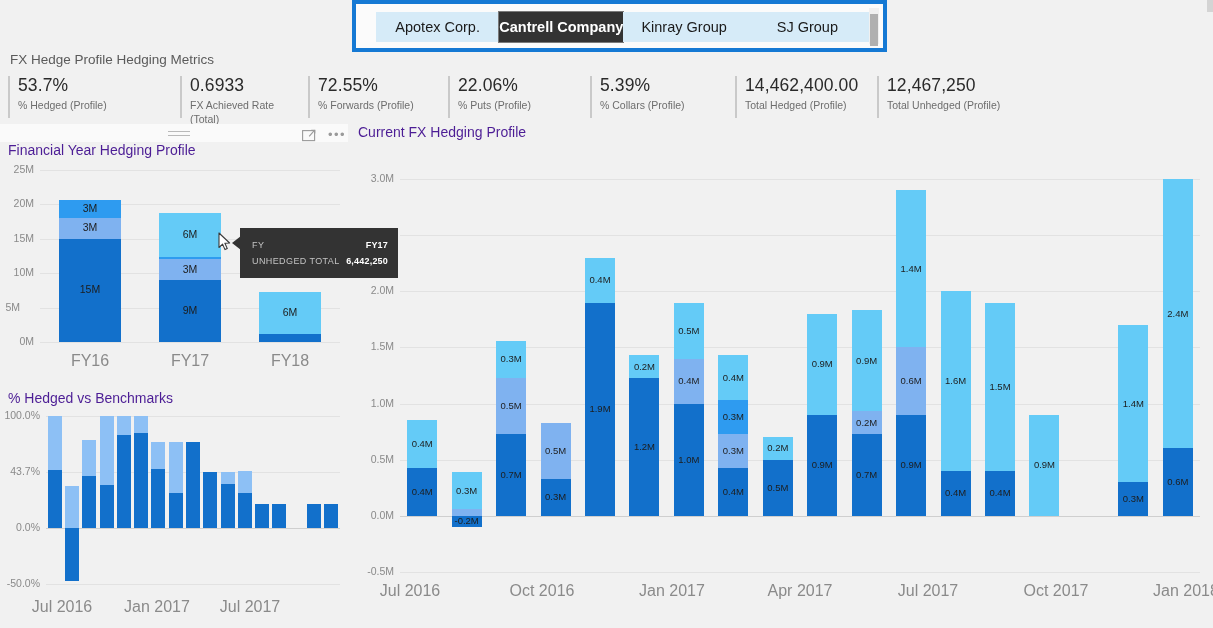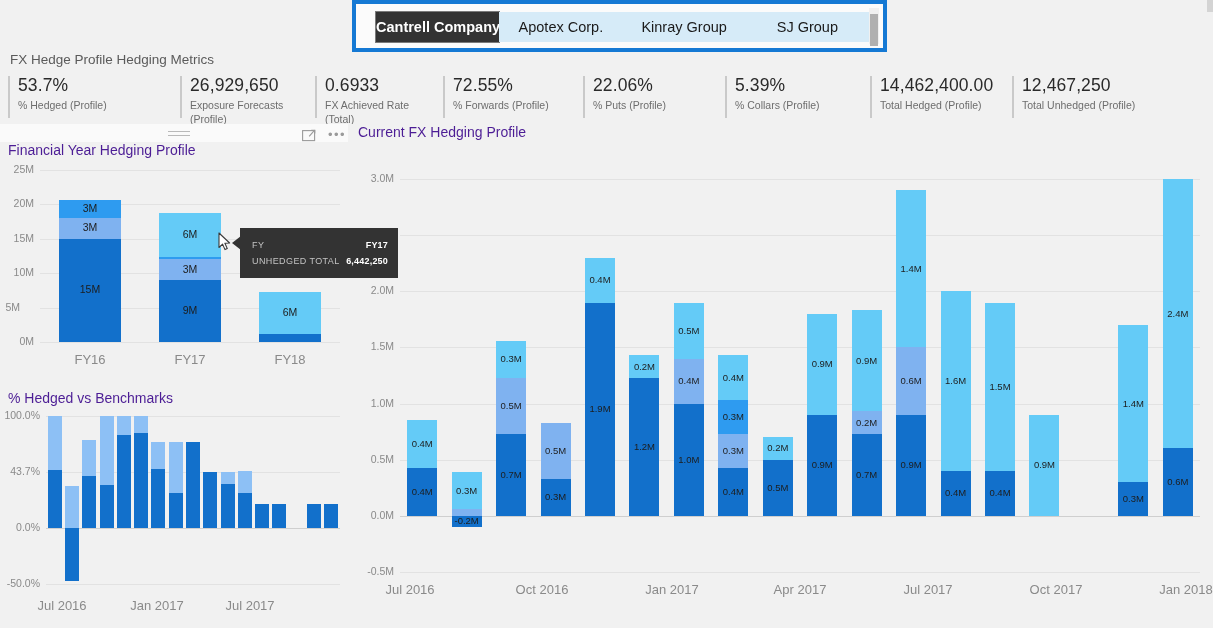--- a/index.html
+++ b/index.html
@@ -85,21 +85,21 @@
   .gridline { position: absolute; height: 1px; background: #e2e2e2; }
   .zeroline { position: absolute; height: 1px; background: #cfcfcf; }
   .bar { position: absolute; }
   .seg { position: absolute; width: 100%; }
   .dlabel {
     position: absolute; width: 100%; text-align: center;
     font-size: 9.5px; color: #1d1d1d; font-weight: 400; white-space: nowrap;
     pointer-events: none;
   }
   .dlabel.lg { font-size: 10.5px; }
-  .xtick { position: absolute; font-size: 13px; color: #8a8a8a; text-align: center; white-space: nowrap; }
+  .xtick { position: absolute; font-size: 16px; color: #8a8a8a; text-align: center; white-space: nowrap; }
 
   
   #legend { position: absolute; left: 356px; top: 167px; display: flex; align-items: center; gap: 11px; }
   .leg { display: flex; align-items: center; gap: 4px; font-size: 11.5px; color: #707070; white-space: nowrap; }
   .dot { width: 9px; height: 9px; border-radius: 50%; display: inline-block; }
 
   
   #tooltip {
     position: absolute; left: 240px; top: 228px; width: 158px; height: 50px;
     background: #333333; color: #ffffff; font-size: 9px; padding: 9px 10px 0 12px;
@@ -123,41 +123,36 @@
 <div id="root">
 
   <div id="peek-bar">
     <div id="peek-handle"></div>
     <div id="peek-icons">⋯</div>
   </div>
   <div id="vscroll-right"></div>
 
   <div id="slicer-wrap">
     <div id="slicer-inner">
+      <div class="slicer-item">Apotex Corp.</div>
       <div class="slicer-item selected">Cantrell Company</div>
-      <div class="slicer-item">Apotex Corp.</div>
       <div class="slicer-item">Kinray Group</div>
       <div class="slicer-item">SJ Group</div>
     </div>
     <div id="slicer-scroll">
       <div id="slicer-thumb"></div>
     </div>
   </div>
 
   <div id="kpi-title">FX Hedge Profile Hedging Metrics</div>
   <div id="kpi-row">
       <div class="kpi" style="width: 172px;">
         <div class="rule"></div>
         <div class="val">53.7%</div>
         <div class="lbl">% Hedged (Profile)</div>
-      </div>
-      <div class="kpi" style="width: 135px;">
-        <div class="rule"></div>
-        <div class="val">26,929,650</div>
-        <div class="lbl">Exposure Forecasts (Profile)</div>
       </div>
       <div class="kpi" style="width: 128px;">
         <div class="rule"></div>
         <div class="val">0.6933</div>
         <div class="lbl">FX Achieved Rate (Total)</div>
       </div>
       <div class="kpi" style="width: 140px;">
         <div class="rule"></div>
         <div class="val">72.55%</div>
         <div class="lbl">% Forwards (Profile)</div>

